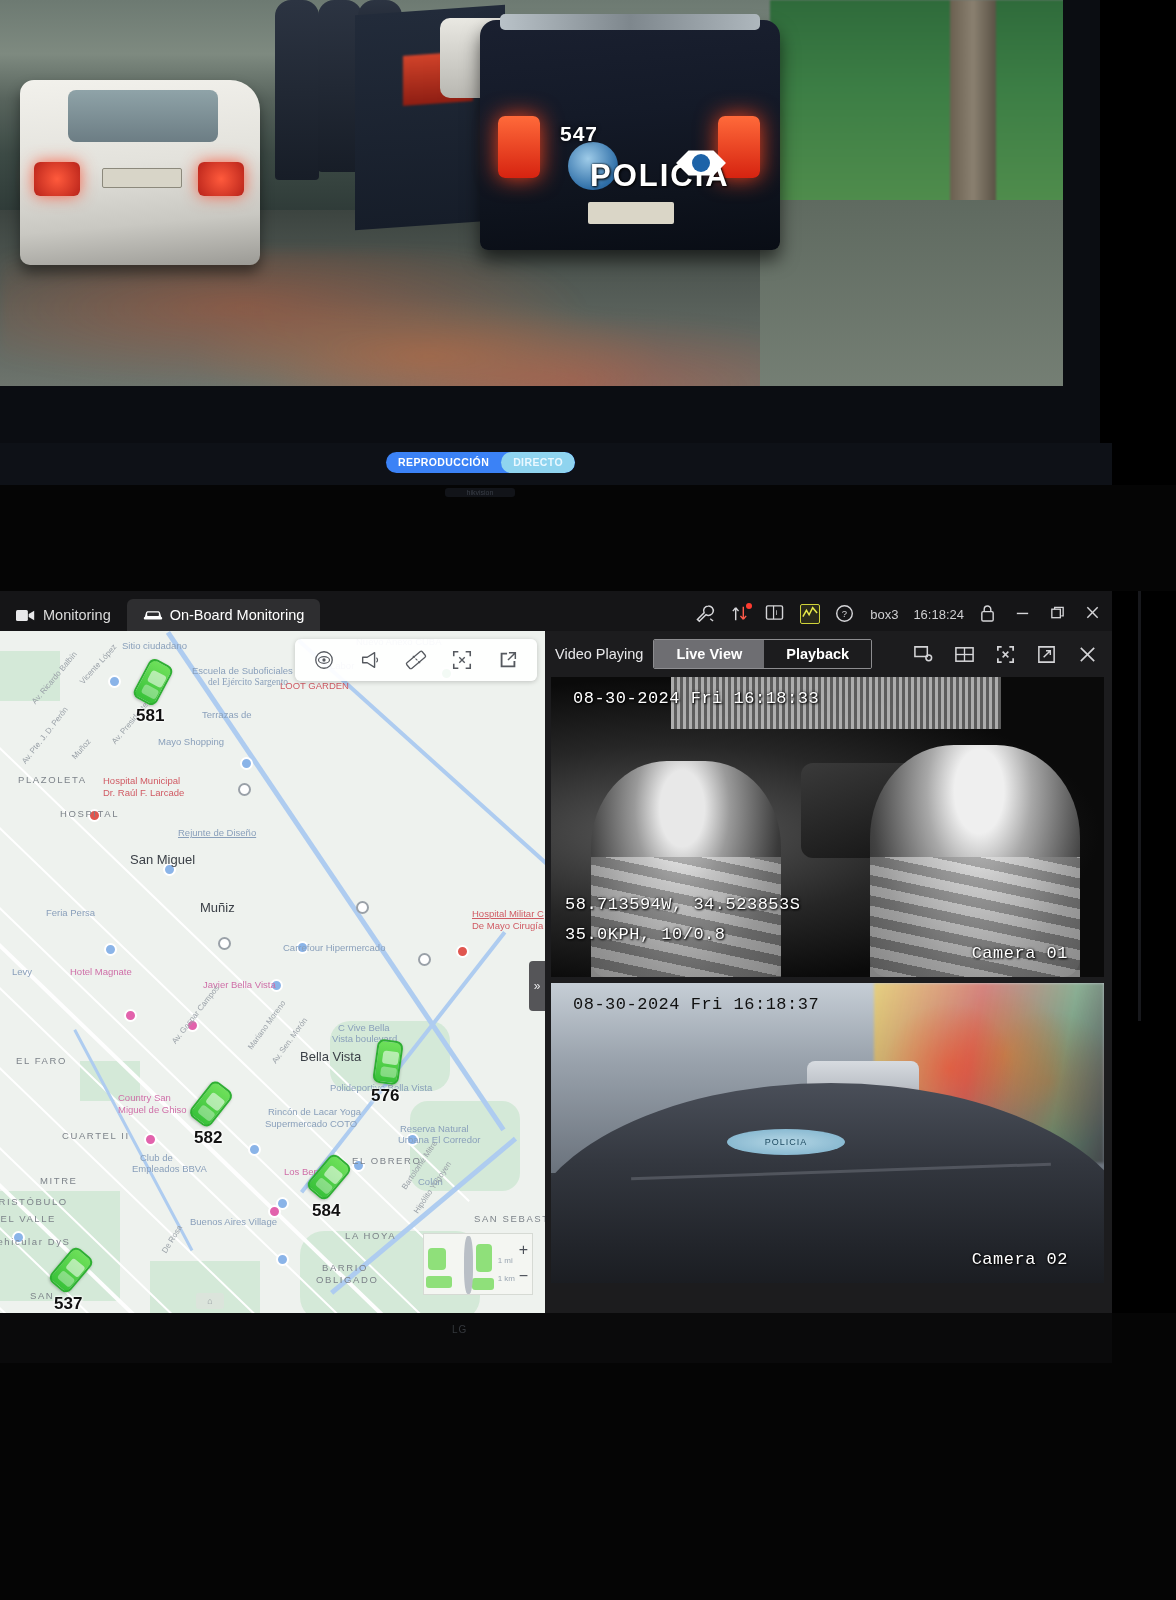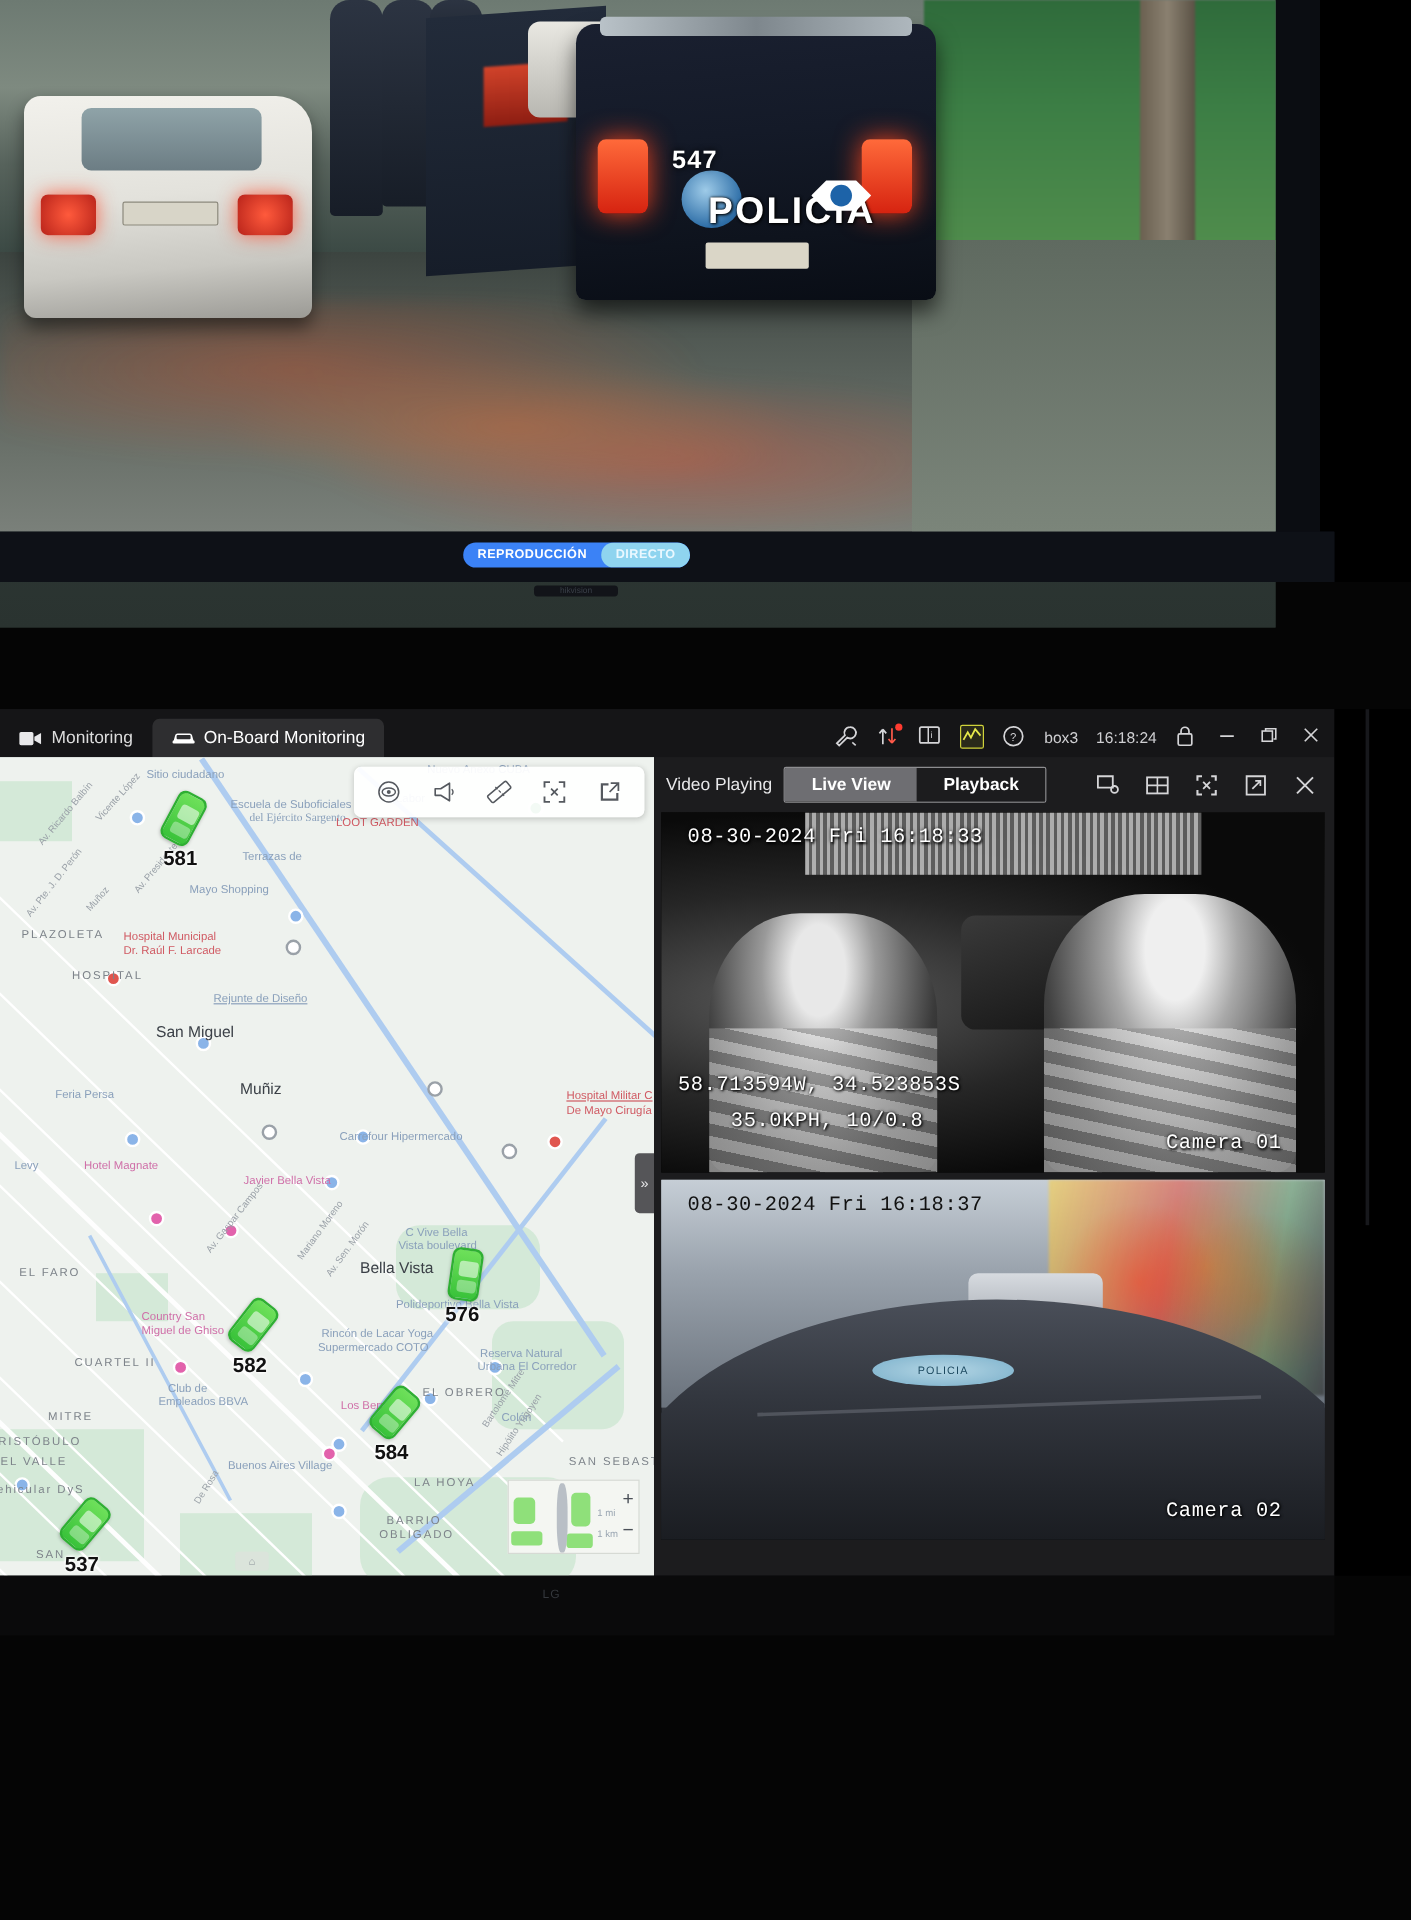--- a/index.html
+++ b/index.html
@@ -13,21 +13,21 @@
   
   #top-monitor {
     position: absolute; left: 0; top: 0; width: 1176px; height: 485px;
     background: #000;
   }
   .top-screen-bezel {
     position: absolute; left: 0; top: 0; width: 1112px; height: 485px;
     background: #0b0d12;
   }
   .top-video {
-    position: absolute; left: 0; top: 0; width: 1063px; height: 523px;
+    position: absolute; left: 0; top: 0; width: 1063px; height: 386px;
     overflow: hidden;
     background: #2a3530;
   }
   
   .tv-sky {
     position: absolute; inset: 0;
     background:
       linear-gradient(180deg,#6d7a72 0%,#7e8a80 14%,#57635c 26%,#3c4a45 40%,#2f3b38 55%,#2a3330 100%);
   }
   .tv-veg {
@@ -316,21 +316,21 @@
     position:relative; width:553px; height:300px; margin:0 0 6px 6px;
     overflow:hidden; background:#000;
   }
   .cam .osd{
     position:absolute; color:#fff; font-family:"Liberation Mono", monospace;
     font-size:17px; letter-spacing:.5px;
     text-shadow:1px 1px 2px #000, 0 0 3px #000;
   }
   .cam .osd.ts{ left:22px; top:12px; }
   .cam .osd.gps{ left:14px; top:218px; }
-  .cam .osd.spd{ left:14px; top:248px;margin-left:44px; }
+  .cam .osd.spd{ left:14px; top:248px; }
   .cam .osd.name{ right:36px; bottom:14px; }
   .cam .osd.dark{ color:#111; text-shadow:none; }
 
   
   .cam1-bg{
     position:absolute; inset:0;
     background:
       radial-gradient(ellipse at 22% 52%, #5b5b5b 0%, #262626 40%, #0a0a0a 70%),
       radial-gradient(ellipse at 80% 45%, #6d6d6d 0%, #2c2c2c 38%, #080808 72%),
       linear-gradient(180deg,#111 0%,#050505 100%);

